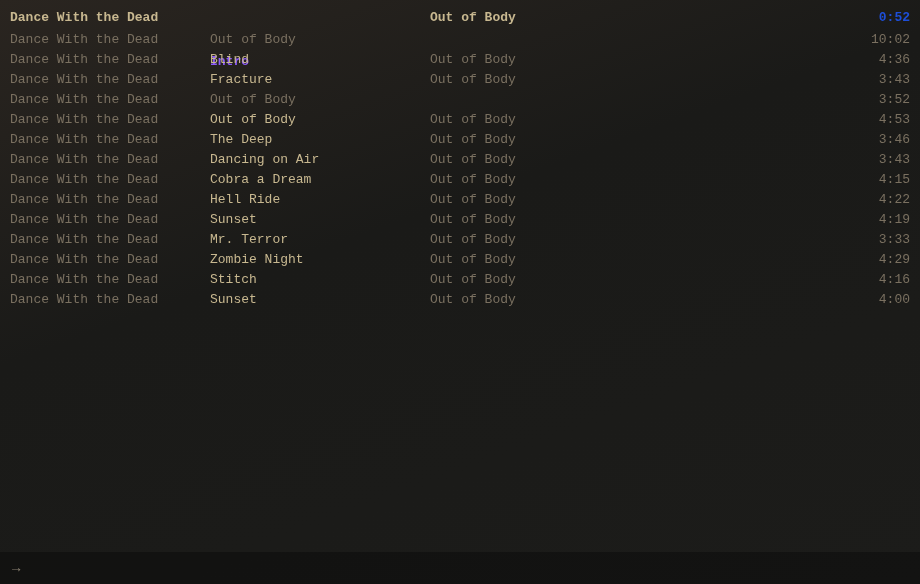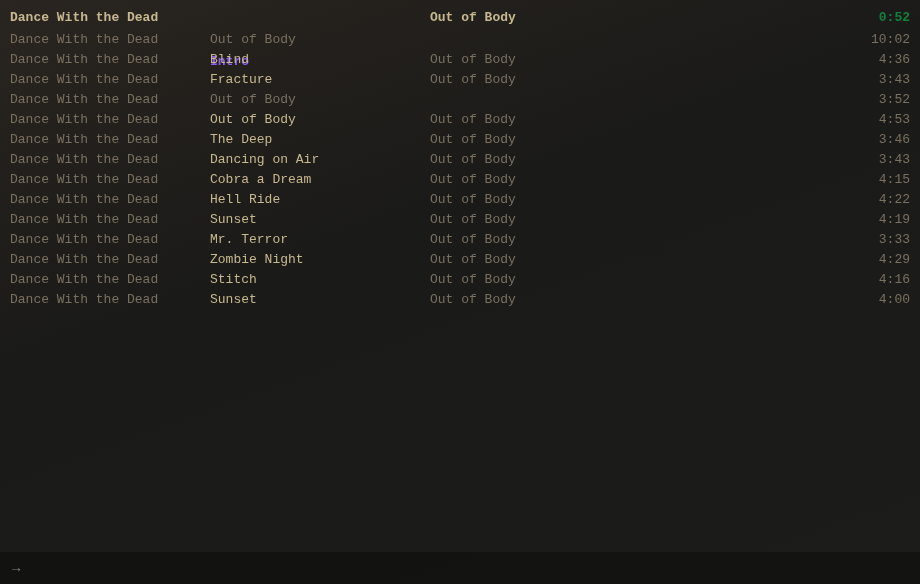--- a/index.html
+++ b/index.html
@@ -72,21 +72,21 @@
       color: #c8b890;
     }
     .header .col-title {
       color: #8b5cf6;
       margin-top: 44px;
     }
     .header .col-album {
       color: #c8b890;
     }
     .header .col-duration {
-      color: #15803d;
+      color: #1d4ed8;
     }
 
     .bottom-bar {
       position: absolute;
       bottom: 0;
       left: 0;
       right: 0;
       height: 32px;
       background: rgba(0,0,0,0.3);
       display: flex;

